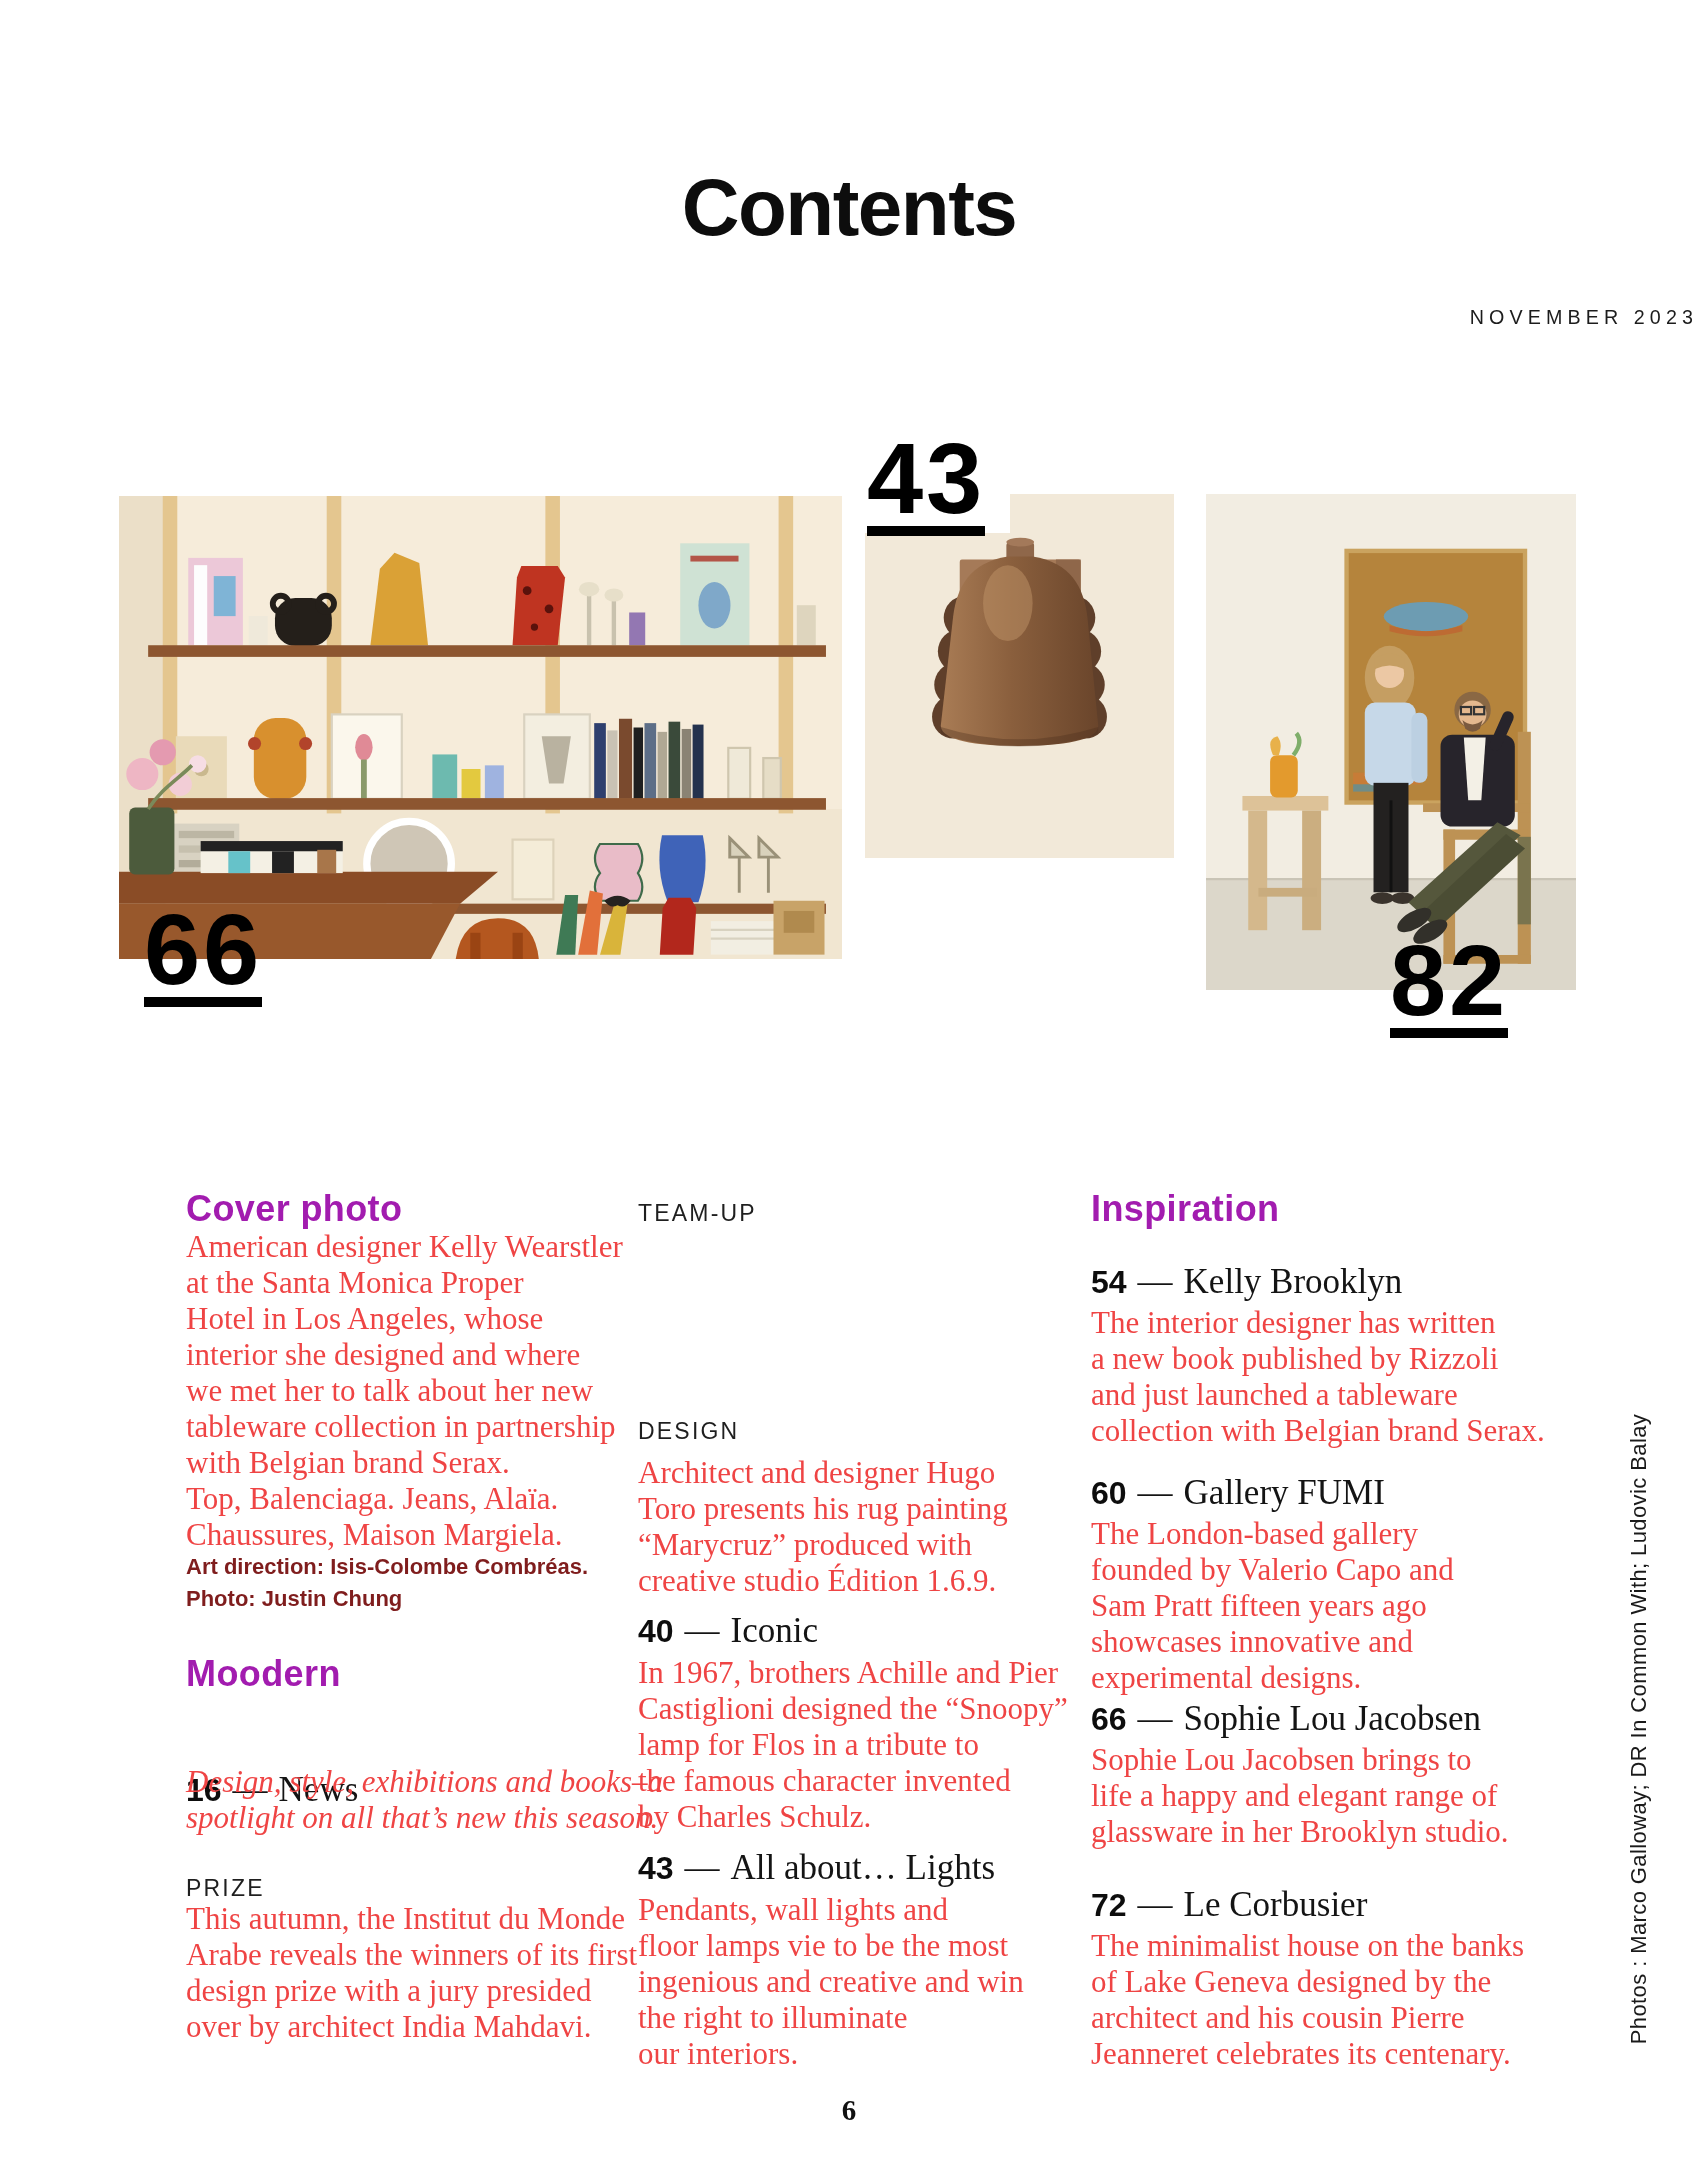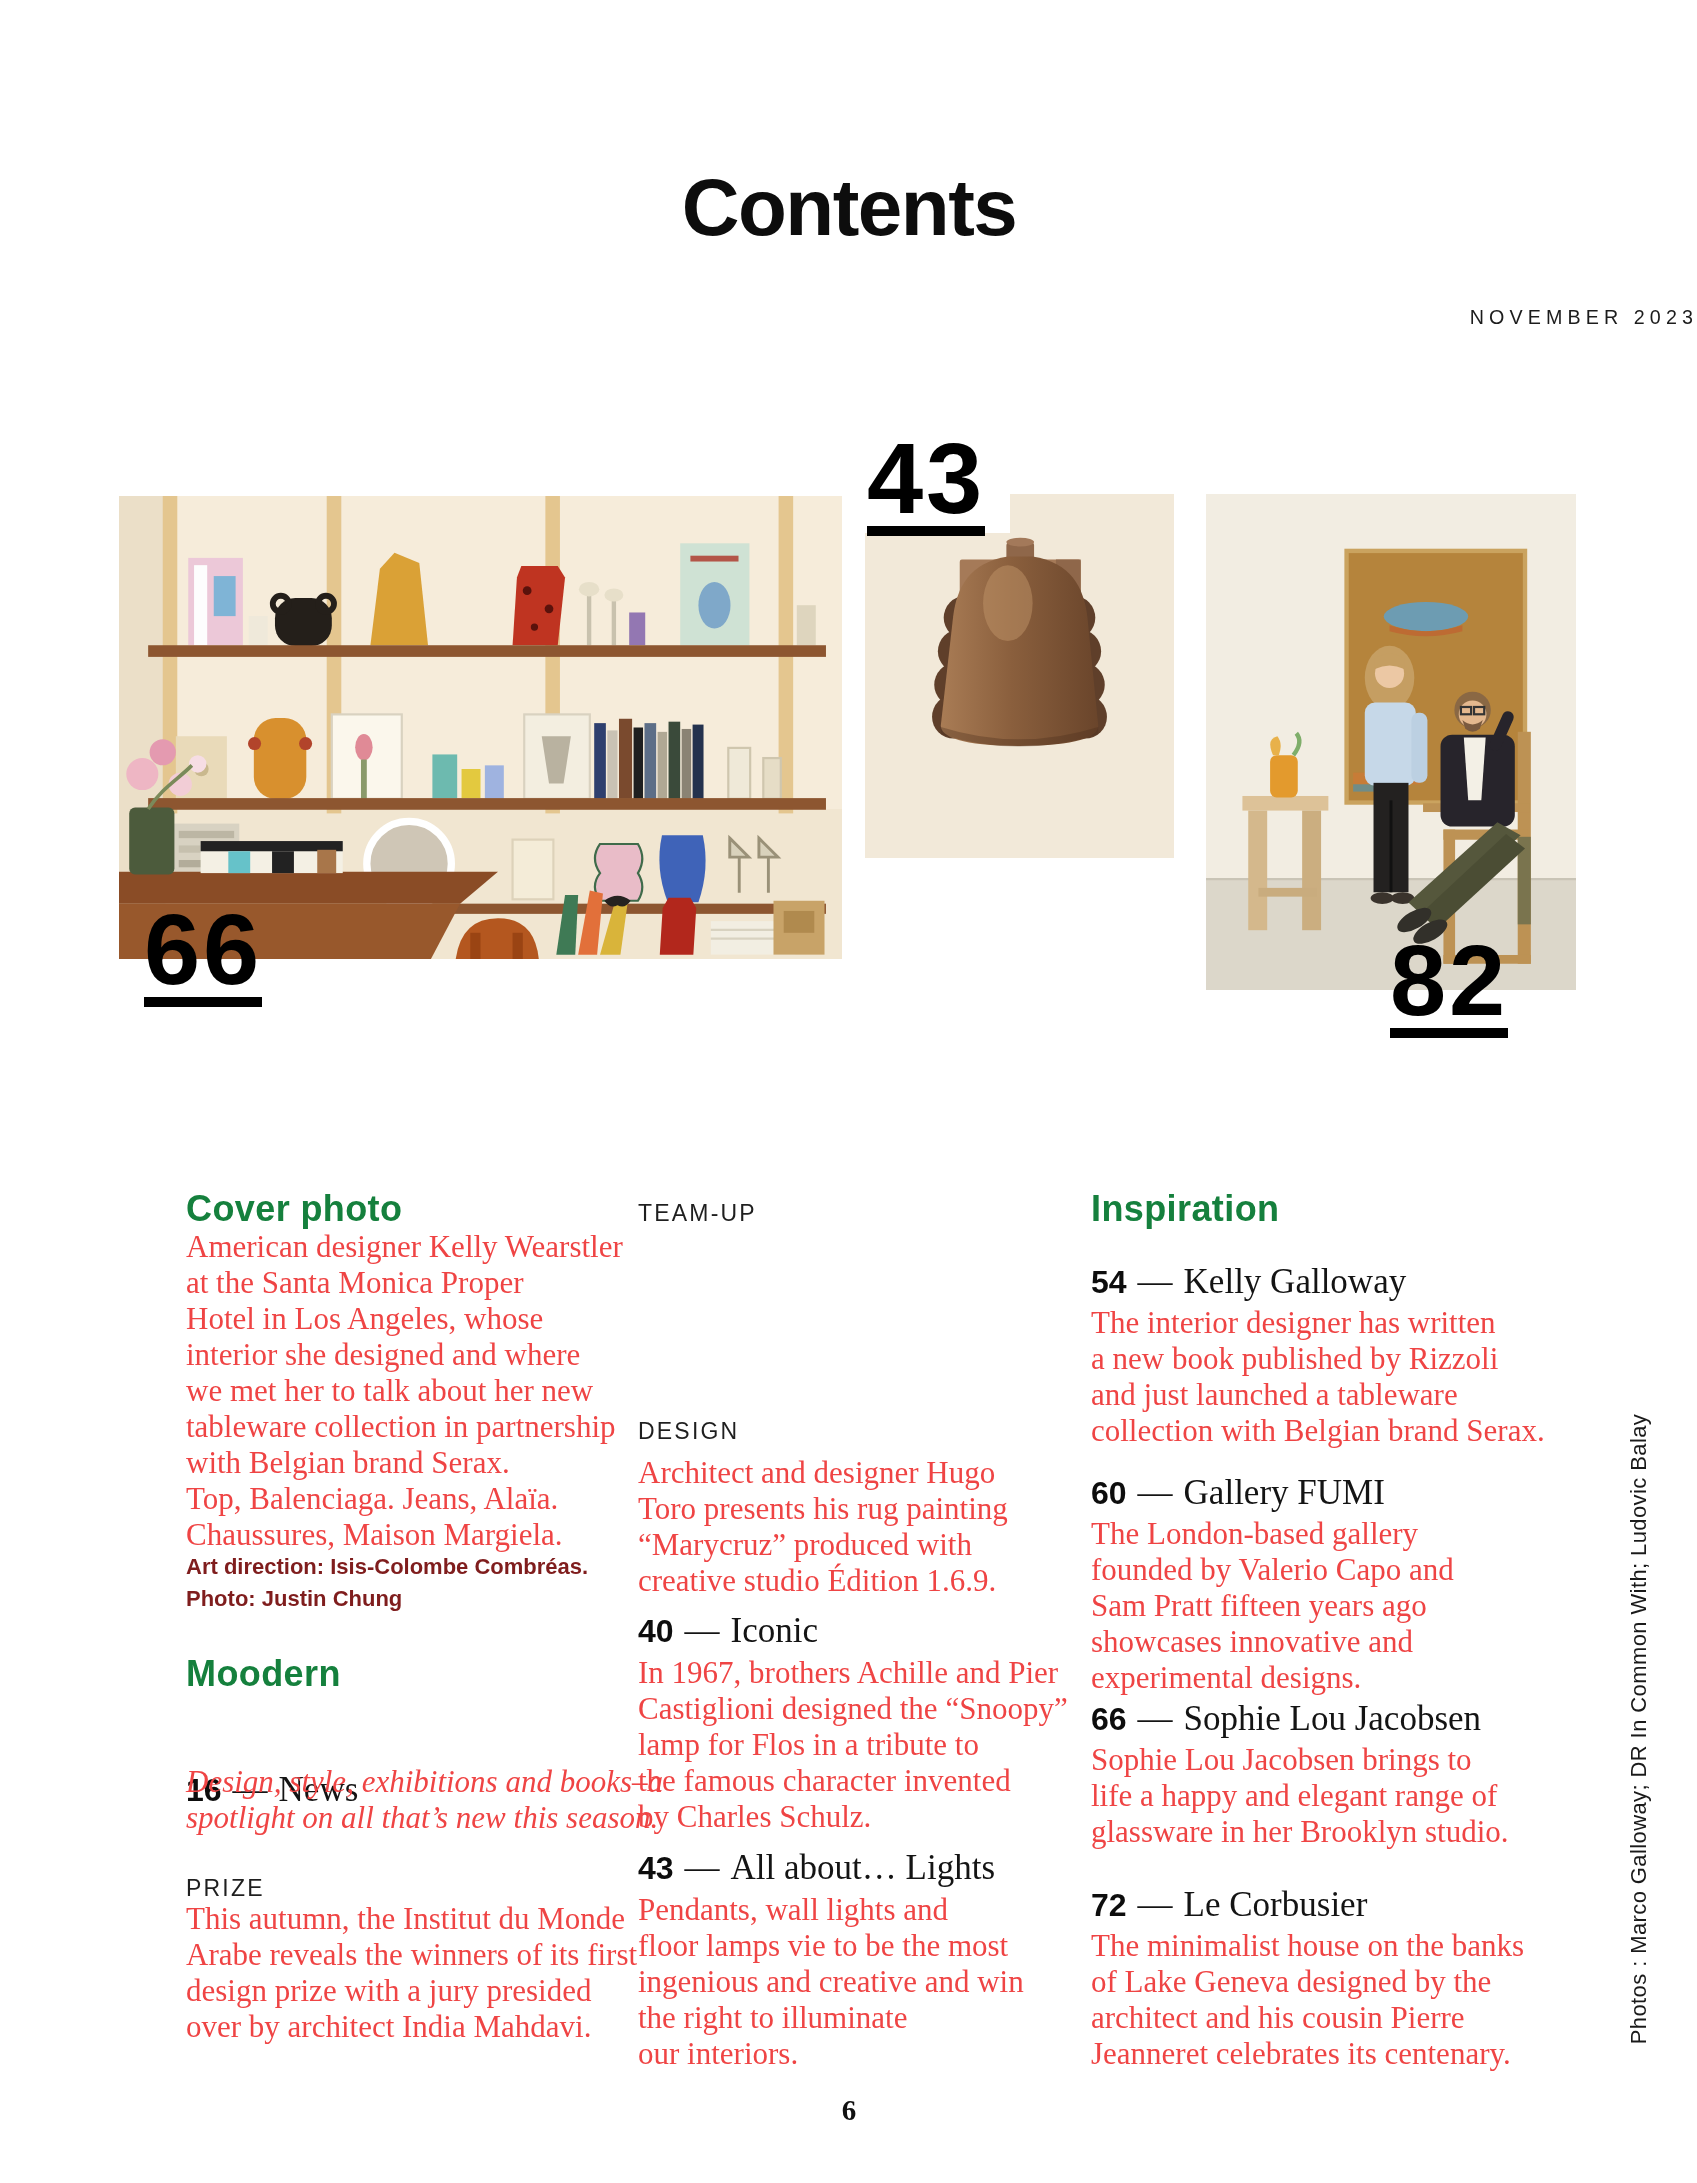--- a/index.html
+++ b/index.html
@@ -20,21 +20,21 @@
 
   .patch43{left:861px;top:415px;width:149px;height:118px;background:#ffffff;z-index:4;}
 
   .bignum{position:absolute;z-index:5;display:inline-block;
           font:700 101px/101px "Liberation Sans",sans-serif;letter-spacing:2.9px;color:#000;}
   .bignum .rule{height:9.5px;background:#000;margin-top:-2.9px;}
   .n66{left:144px;top:899px;}
   .n43{left:867px;top:428px;}
   .n82{left:1390px;top:930px;}
 
-  .h{position:absolute;font:700 36px/36px "Liberation Sans",sans-serif;letter-spacing:0.4px;color:#15803d;text-align:right;}
+  .h{position:absolute;font:700 36px/36px "Liberation Sans",sans-serif;letter-spacing:0.4px;color:#a21caf;text-align:right;}
   .label{position:absolute;font:400 23px/23px "Liberation Sans",sans-serif;letter-spacing:2.2px;color:#1f1f1f;}
   .lines{position:absolute;white-space:pre;font:400 31px/36px "Liberation Serif",serif;color:#ef4444;}
   .lines.italic{font-style:italic;}
   .credit{position:absolute;white-space:pre;font:700 22px/32px "Liberation Sans",sans-serif;color:#7f1d1d;}
   .entry{position:absolute;white-space:nowrap;}
   .entry .enum{font:700 32px/35px "Liberation Sans",sans-serif;color:#0d0d0d;margin-top:11px;}
   .entry .edash{font:400 35px/35px "Liberation Serif",serif;margin:0 11px;}
   .entry .etitle{font:400 35px/35px "Liberation Serif",serif;color:#141414;}
 
   .vcred{position:absolute;left:1639px;top:1729px;transform:translate(-50%,-50%) rotate(-90deg);
@@ -309,21 +309,21 @@
   </div>
   <div class="lines" style="left:638px;top:1892px">Pendants, wall lights and
 floor lamps vie to be the most
 ingenious and creative and win
 the right to illuminate
 our interiors.</div>
 
   <div class="h" style="left:1091px;top:1191px">Inspiration</div>
 
   <div class="entry" style="left:1091px;top:1264px">
-    <span class="enum">54</span><span class="edash">—</span><span class="etitle">Kelly Galloway</span>
+    <span class="enum">54</span><span class="edash">—</span><span class="etitle">Kelly Brooklyn</span>
   </div>
   <div class="lines" style="left:1091px;top:1305px">The interior designer has written
 a new book published by Rizzoli
 and just launched a tableware
 collection with Belgian brand Serax.</div>
 
   <div class="entry" style="left:1091px;top:1475px">
     <span class="enum">60</span><span class="edash">—</span><span class="etitle">Gallery FUMI</span>
   </div>
   <div class="lines" style="left:1091px;top:1516px">The London-based gallery

